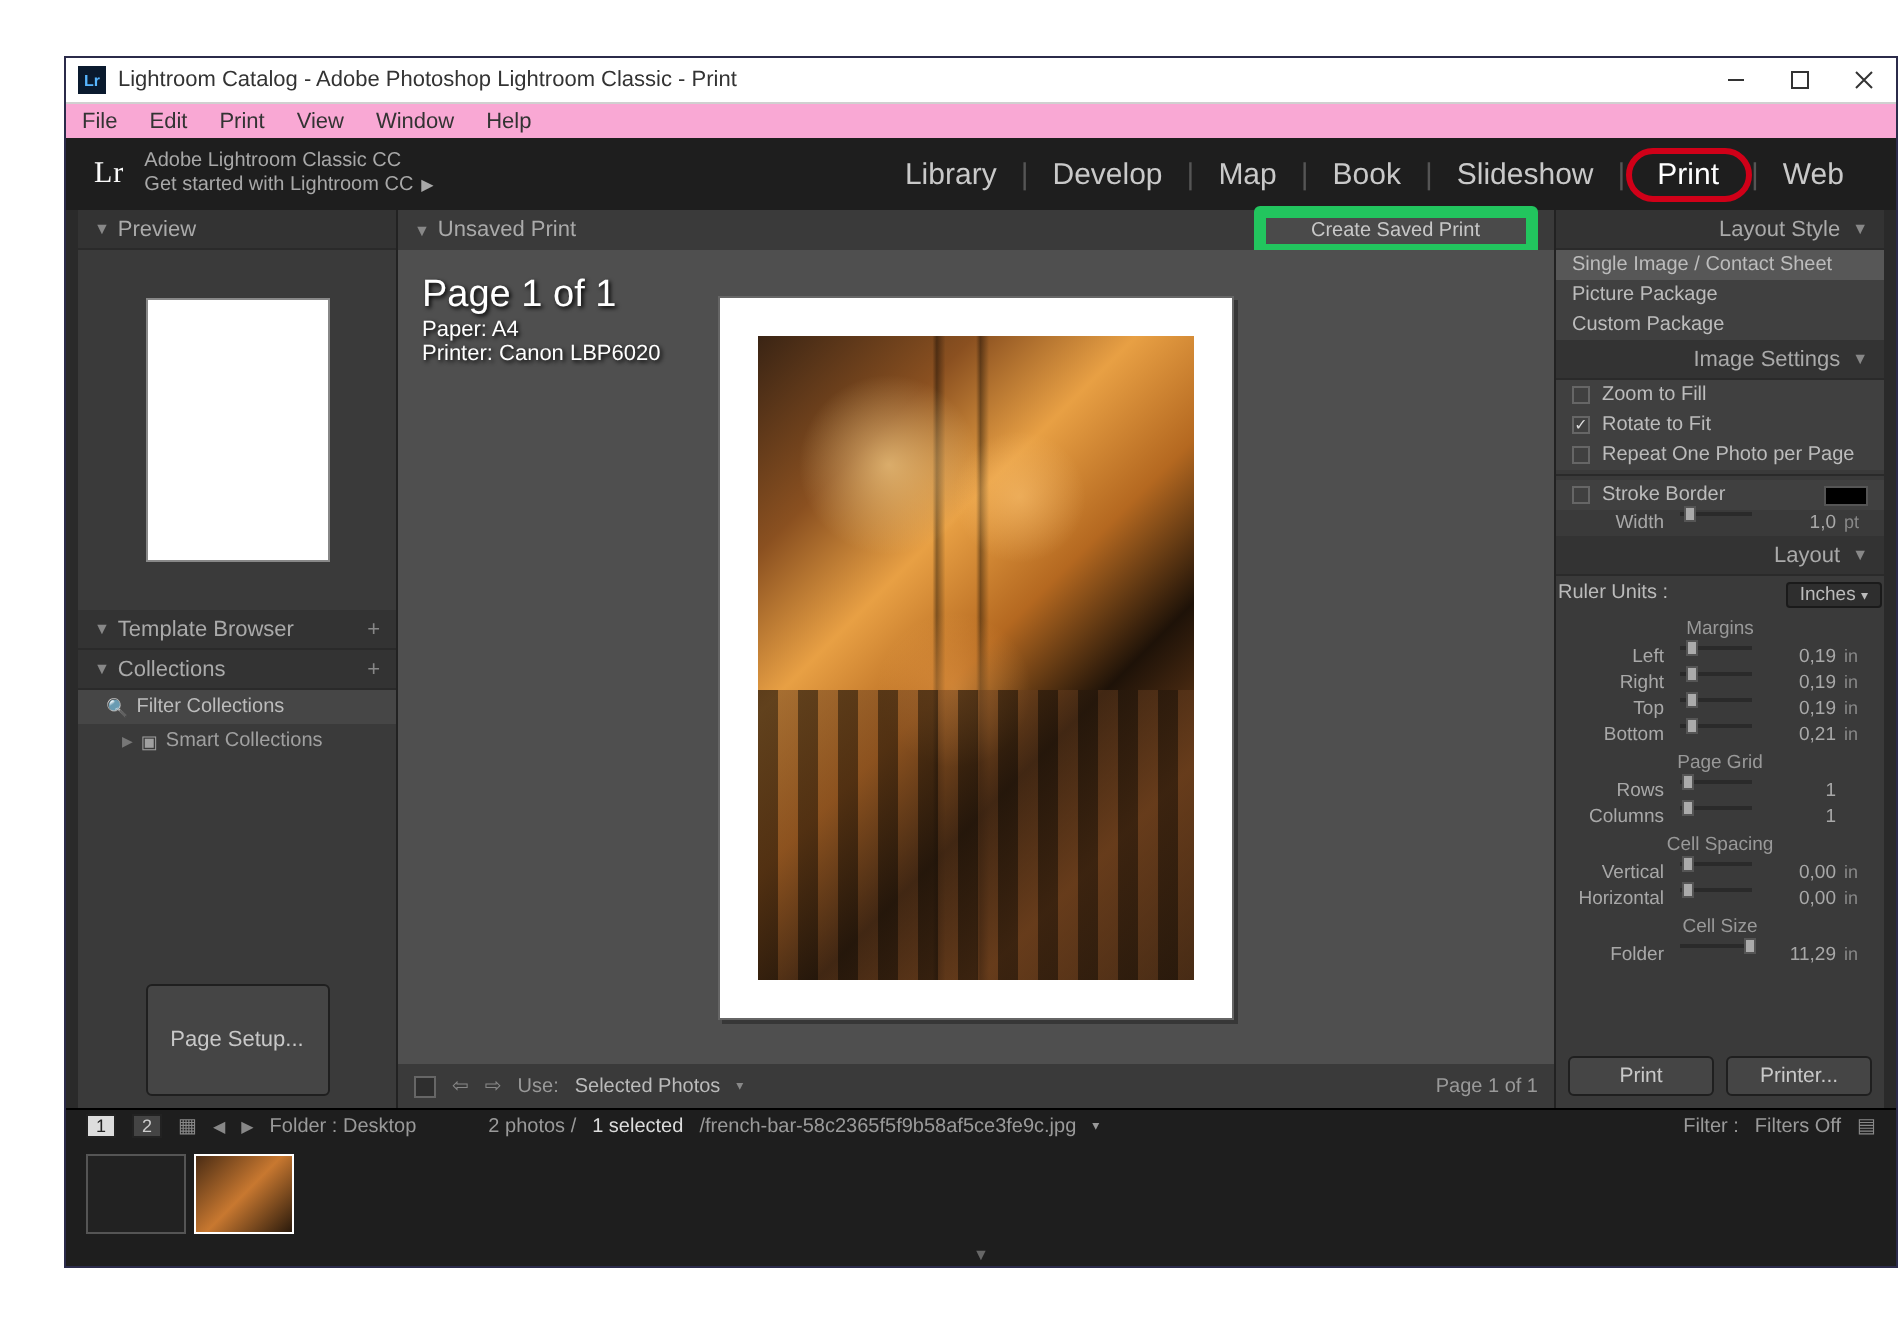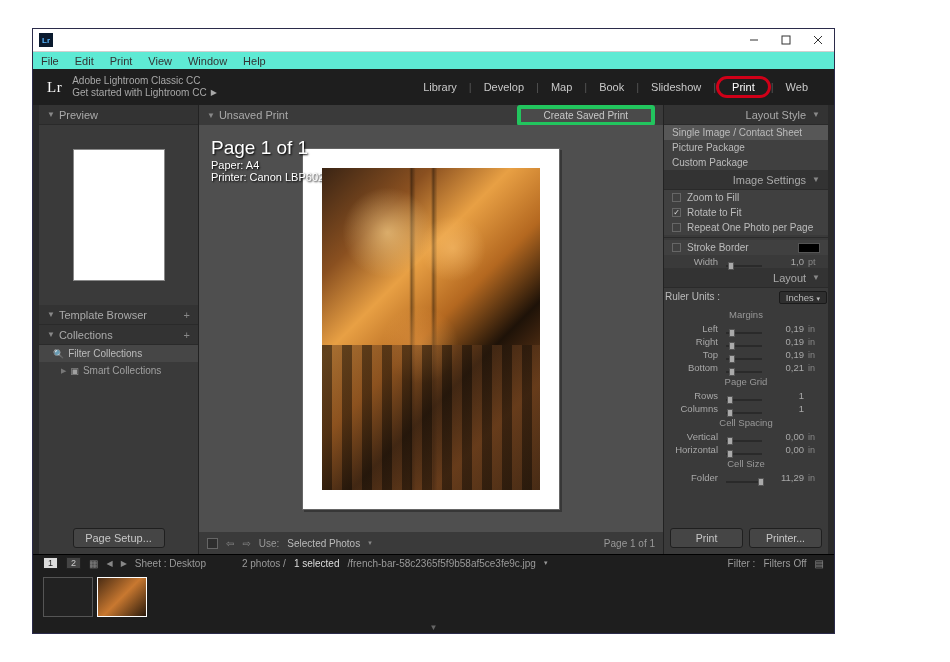--- a/index.html
+++ b/index.html
@@ -11,38 +11,38 @@
     --border:#1a1a1a;
     --txt:#b8b8b8;
     --txt-dim:#8a8a8a;
     --hl:#5c5c5c;
   }
   *{box-sizing:border-box;font-family:"Segoe UI",Arial,sans-serif;}
   html,body{margin:0;padding:0;background:#fff;}
   body{width:950px;height:662px;position:relative;overflow:hidden;}
 
   
-  .window{position:absolute;left:32px;top:28px;width:803px;height:606px;background:#fff;border:1px solid #2b2b4a;box-shadow:0 0 0 1px #000 inset;}
+  .window{position:absolute;left:32px;top:28px;width:917px;height:606px;background:#fff;border:1px solid #2b2b4a;box-shadow:0 0 0 1px #000 inset;}
   .titlebar{height:22px;background:#fff;color:#333;font-size:11px;display:flex;align-items:center;padding:0 6px;position:relative;}
   .titlebar .lricon{width:14px;height:14px;background:#0a1a2e;margin-right:6px;display:flex;align-items:center;justify-content:center;color:#57b6ff;font-size:8px;font-weight:bold;}
   .winbtns{position:absolute;right:0;top:0;height:22px;display:flex;}
   .winbtn{width:32px;height:22px;display:flex;align-items:center;justify-content:center;color:#333;}
   .winbtn svg{width:10px;height:10px;stroke:#333;stroke-width:1;fill:none;}
 
-  .menubar{height:18px;background:#5eead4;border-top:1px solid #d0d0d0;display:flex;align-items:center;font-size:11px;color:#333;}
+  .menubar{height:18px;background:#f9a8d4;border-top:1px solid #d0d0d0;display:flex;align-items:center;font-size:11px;color:#333;}
   .menubar span{padding:0 8px;}
 
   
   .lr{height:calc(100% - 40px);background:#1e1e1e;display:flex;flex-direction:column;}
 
   .topbar{height:36px;background:#1e1e1e;display:flex;align-items:center;padding:0 14px;color:#ccc;}
   .logo{color:#fafafa;font-size:15px;font-weight:300;margin-right:10px;font-family:Georgia,serif;letter-spacing:0.5px;}
   .tagwrap{display:flex;flex-direction:column;font-size:10px;color:#a8a8a8;line-height:12px;}
   .tagwrap .row2{display:flex;align-items:center;gap:4px;}
-  .modules{margin-left:auto;display:flex;align-items:center;gap:0;font-size:11px;}
+  .modules{margin-left:auto;display:flex;align-items:center;gap:0;font-size:15px;}
   .modules span{padding:0 12px;color:#c9c9c9;cursor:default;}
   .modules .sep{color:#555;padding:0;}
   .modules .active{border:3px solid #d00018;border-radius:18px;padding:2px 13px;color:#fff;font-weight:500;}
 
   .middle{flex:1;display:flex;background:#4a4a4a;min-height:0;}
   .sidepanel{width:160px;background:#3a3a3a;border-right:1px solid #222;display:flex;flex-direction:column;font-size:11px;color:#b8b8b8;}
   .sidepanel.right{width:165px;border-left:1px solid #222;border-right:none;}
   .collapse-edge{width:6px;background:#2a2a2a;}
   .phead{height:20px;background:#333;display:flex;align-items:center;padding:0 8px;color:#aaa;font-size:11px;border-bottom:1px solid #2a2a2a;}
   .phead .tri{margin-right:4px;font-size:8px;color:#888;}
@@ -52,47 +52,47 @@
 
   .preview-box{height:180px;display:flex;align-items:center;justify-content:center;background:#3a3a3a;}
   .preview-page{width:92px;height:132px;background:#fff;border:1px solid #888;}
 
   .treeitem{padding:3px 8px 3px 22px;font-size:10px;color:#a0a0a0;display:flex;align-items:center;gap:4px;}
   .treeitem .tri2{font-size:7px;color:#777;}
   .filterrow{background:#464646;padding:3px 8px 3px 14px;font-size:10px;color:#bcbcbc;display:flex;align-items:center;gap:4px;}
 
   .spacer{flex:1;}
   .btnbar{padding:6px;display:flex;justify-content:center;}
-  .btn{background:#454545;border:1px solid #1f1f1f;color:#c8c8c8;font-size:11px;padding:3px 10px;border-radius:3px;min-width:92px;text-align:center;}
+  .btn{background:#454545;border:1px solid #1f1f1f;color:#c8c8c8;font-size:11px;padding:21px 10px;border-radius:3px;min-width:92px;text-align:center;}
 
   
   .center{flex:1;display:flex;flex-direction:column;background:#4f4f4f;}
   .center-top{height:20px;background:#3a3a3a;display:flex;align-items:center;font-size:11px;color:#aaa;padding:0 8px;}
-  .center-top .savebtn{margin-left:auto;background:#4a4a4a;border:4px solid #22c55e;padding:1px 23px;font-size:10px;color:#c8c8c8;border-radius:3px;}
+  .center-top .savebtn{margin-left:auto;background:#4a4a4a;border:6px solid #22c55e;padding:1px 23px;font-size:10px;color:#c8c8c8;border-radius:3px;}
   .canvas{flex:1;background:#4f4f4f;position:relative;display:flex;align-items:center;justify-content:center;}
   .sheet{width:258px;height:362px;background:#fff;border:1px solid #666;box-shadow:2px 2px 0 rgba(0,0,0,0.3);display:flex;align-items:center;justify-content:center;}
   .photo{width:218px;height:322px;background:linear-gradient(135deg,#3a2414 0%,#8a5020 20%,#e8a044 35%,#b46820 50%,#1e1208 65%,#6a3c18 80%,#2a1a0c 100%);position:relative;overflow:hidden;}
   .photo::before{content:"";position:absolute;inset:0;background:
     radial-gradient(circle at 30% 20%,rgba(255,220,150,0.6),transparent 15%),
     radial-gradient(circle at 60% 25%,rgba(255,200,120,0.5),transparent 12%),
     radial-gradient(circle at 45% 55%,rgba(255,180,90,0.4),transparent 18%),
     linear-gradient(90deg,transparent 40%,rgba(0,0,0,0.4) 41%,transparent 43%,transparent 50%,rgba(0,0,0,0.4) 51%,transparent 53%);}
   .photo::after{content:"";position:absolute;left:0;right:0;bottom:0;height:45%;background:repeating-linear-gradient(90deg,rgba(40,25,12,0.7) 0,rgba(40,25,12,0.7) 10px,rgba(100,60,30,0.5) 10px,rgba(100,60,30,0.5) 20px);}
   .overlay{position:absolute;left:12px;top:12px;color:#fff;font-family:Georgia,serif;text-shadow:1px 1px 2px #000;}
   .overlay .big{font-size:19px;}
   .overlay .sm{font-size:11px;}
   .center-bot{height:22px;background:#3a3a3a;display:flex;align-items:center;font-size:10px;color:#999;padding:0 8px;gap:8px;}
   .center-bot .check{width:11px;height:11px;border:1px solid #666;background:#2e2e2e;}
   .center-bot .navarr{color:#888;}
 
   
   .optrow{padding:2px 8px;font-size:10px;color:#bcbcbc;background:#404040;display:flex;align-items:center;gap:6px;}
   .optrow.sel{background:#575757;}
   .ck{width:9px;height:9px;border:1px solid #666;display:inline-flex;align-items:center;justify-content:center;font-size:8px;color:#ddd;flex:none;}
-  .sliderrow{display:flex;align-items:flex-end;padding:1px 8px;font-size:9.5px;color:#a8a8a8;gap:4px;}
+  .sliderrow{display:flex;align-items:flex-start;padding:1px 8px;font-size:9.5px;color:#a8a8a8;gap:4px;}
   .sliderrow .lbl{width:46px;text-align:right;}
   .sliderrow .track{flex:1;height:2px;background:#2a2a2a;position:relative;margin:0 4px;}
   .sliderrow .track .thumb{position:absolute;width:6px;height:8px;background:#aaa;top:-3px;}
   .sliderrow .val{width:34px;text-align:right;}
   .sliderrow .un{width:12px;font-size:9px;color:#888;}
   .subhdr{text-align:center;font-size:9.5px;color:#999;padding:2px 0;}
   .selrow{display:flex;justify-content:space-between;padding:3px 1px;font-size:10px;color:#bbb;}
   .selrow .sel{background:#2e2e2e;border:1px solid #1a1a1a;padding:0 6px;font-size:9.5px;border-radius:2px;}
   .twobtn{display:flex;gap:6px;padding:6px;}
   .twobtn .btn{min-width:0;flex:1;font-size:10.5px;padding:3px 4px;}
@@ -111,20 +111,21 @@
     background-blend-mode:normal;}
   .scrollhint{height:10px;display:flex;justify-content:center;color:#666;font-size:8px;}
 </style>
 </head>
 <body>
 
 <div class="window">
 
   <div class="titlebar">
     <div class="lricon">Lr</div>
+    <span>Lightroom Catalog - Adobe Photoshop Lightroom Classic - Print</span>
     <div class="winbtns">
       <div class="winbtn">
           <svg viewBox="0 0 10 10">
             <path d="M1 5 H9"></path>
           </svg>
         </div>
       <div class="winbtn">
           <svg viewBox="0 0 10 10">
             <rect x="1" y="1" width="8" height="8"></rect>
           </svg>
@@ -389,21 +390,21 @@
       <div class="collapse-edge"></div>
     </div>
 
     <div class="footer">
       <div class="statusbar">
         <span class="pgbtn a">1</span>
         <span class="pgbtn">2</span>
         <span style="color:#888;">▦</span>
         <span style="color:#888;font-size:8px;">◀</span>
         <span style="color:#888;font-size:8px;">▶</span>
-        <span>Sheet : Desktop</span>
+        <span>Folder : Desktop</span>
         <span style="width:20px;"></span>
         <span>2 photos /</span>
         <span style="color:#ddd;">1 selected</span>
         <span>/french-bar-58c2365f5f9b58af5ce3fe9c.jpg</span>
         <span style="font-size:7px;">▾</span>
         <span style="margin-left:auto">Filter :</span>
         <span>Filters Off</span>
         <span style="color:#888;">▤</span>
       </div>
       <div class="filmstrip">

